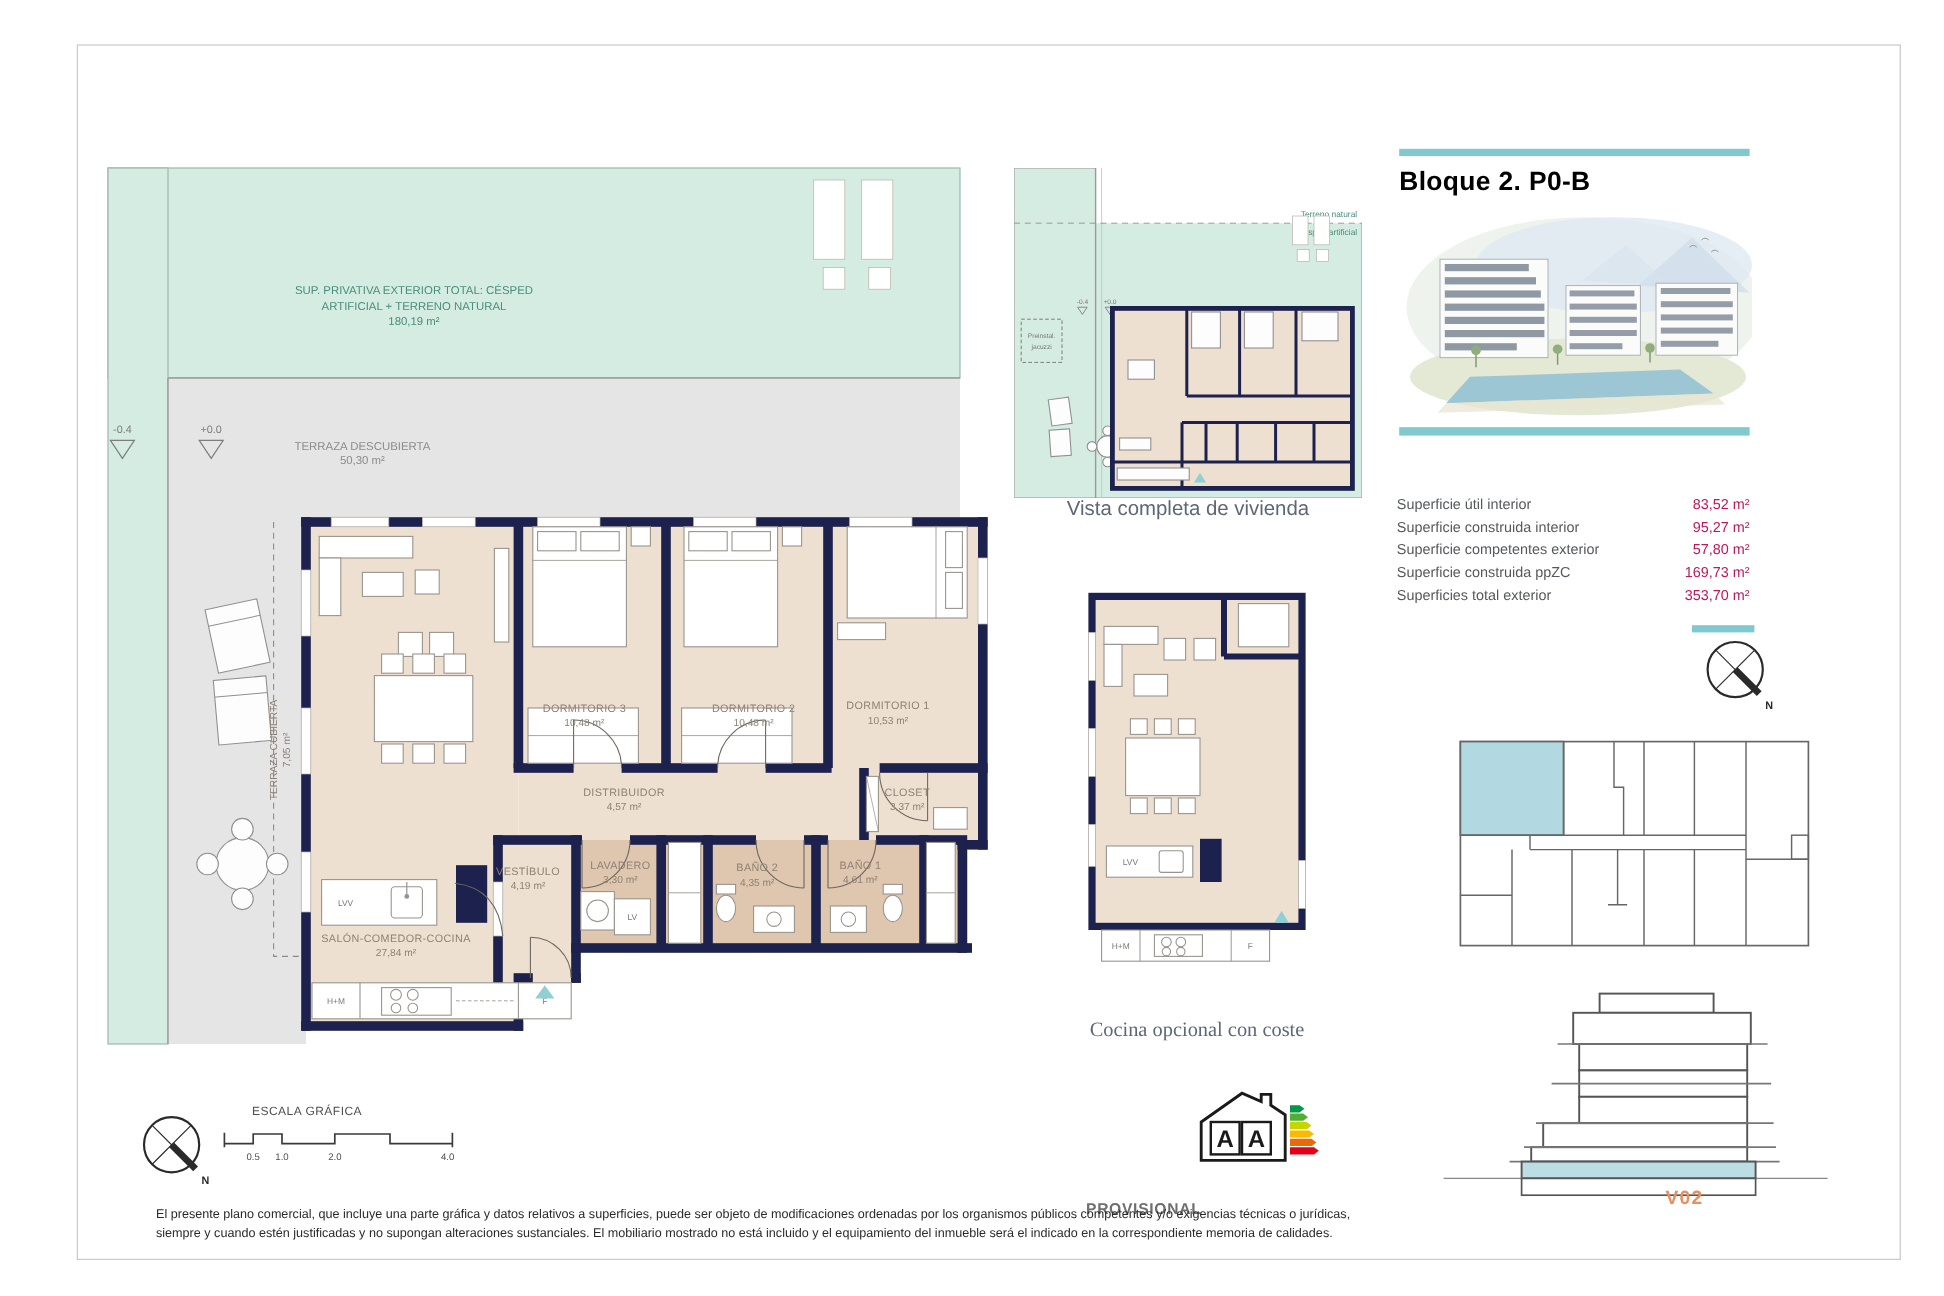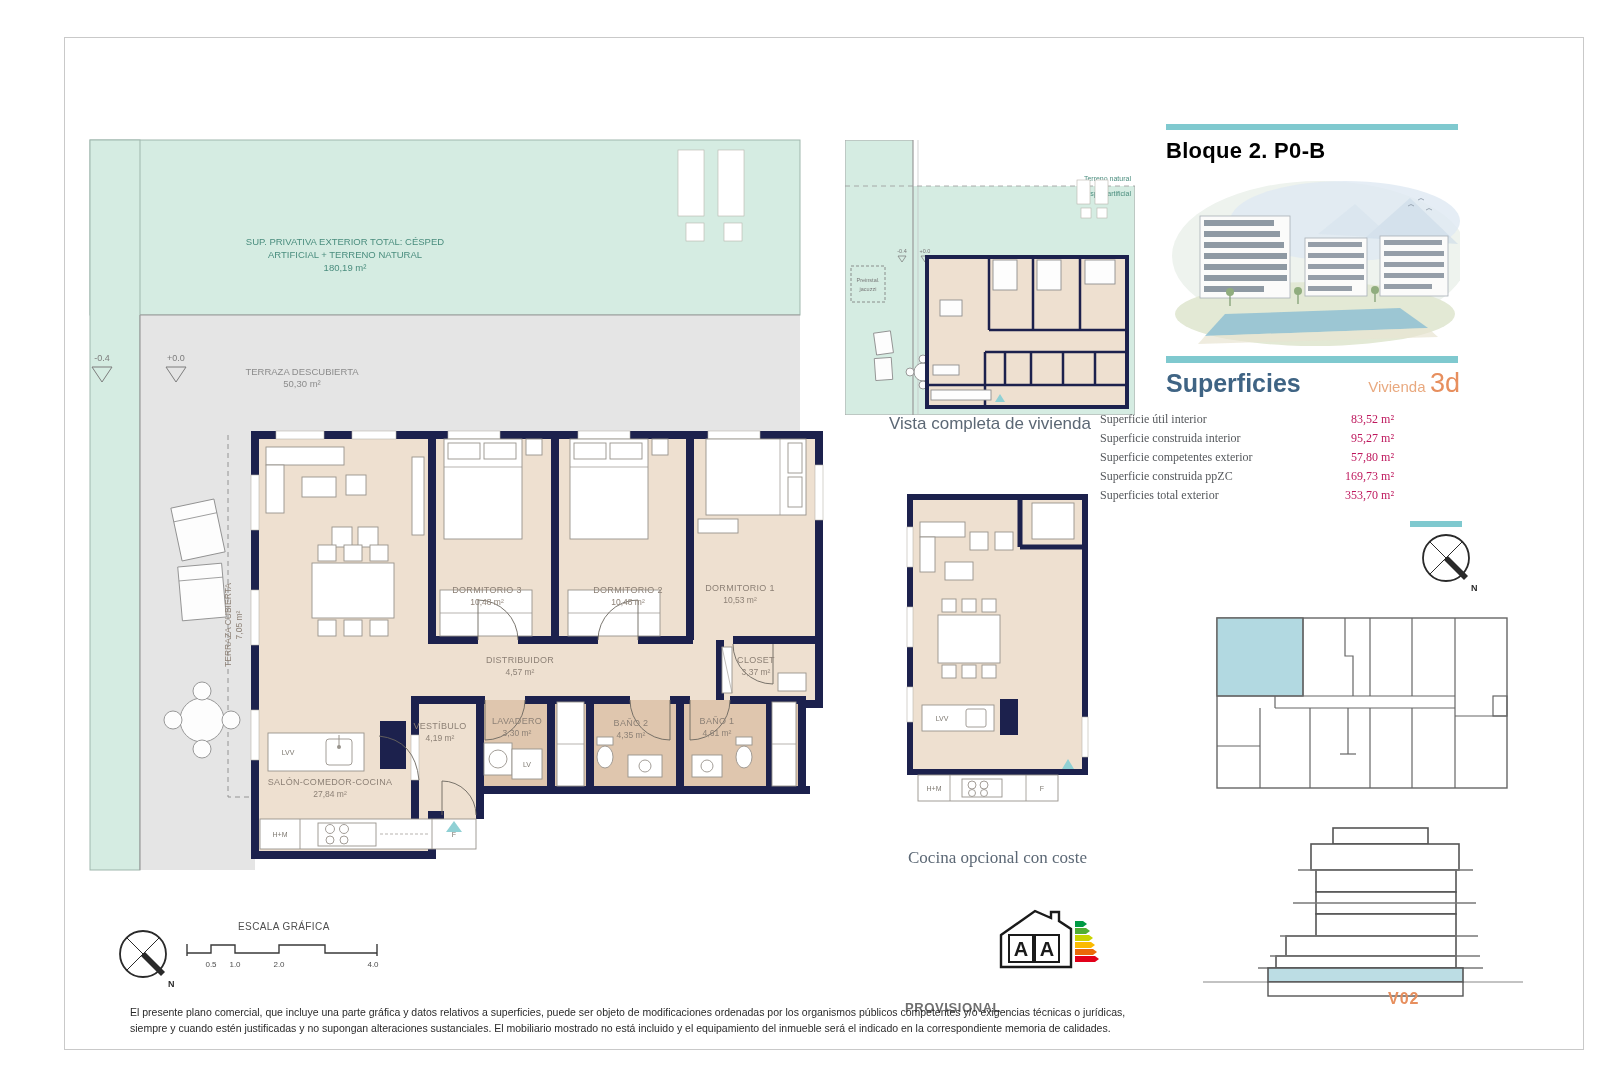--- a/index.html
+++ b/index.html
@@ -14,21 +14,21 @@
   .sup-viv{font-size:15px;color:#e9a97f;}
   .sup-3d{font-size:27px;color:#e78f5e;}
   .sup-table{width:294px;}
   .sup-row{display:flex;justify-content:space-between;height:19px;align-items:center;}
   .sup-label{font-size:12px;color:#55585c;}
   .sup-value{font-size:12px;color:#be185d;}
   .caption{font-size:17px;color:#5c6875;text-align:center;}
   .v02{font-size:16px;font-weight:bold;color:#e78f5e;letter-spacing:1px;}
   .provisional{font-size:13px;font-weight:bold;color:#6f6f6f;letter-spacing:.6px;}
   .disclaimer{font-size:10.5px;color:#2a2a2a;line-height:1.55;width:1015px;}
-  .scale-label{font-size:10px;color:#4f4f4f;letter-spacing:.4px;margin-left:28px;}
+  .scale-label{font-size:10px;color:#4f4f4f;letter-spacing:.4px;}
   .watermark{font-family:"DejaVu Serif",serif;font-style:italic;font-size:150px;
              color:rgba(110,115,125,0.10);line-height:1;}
   
   svg{display:block;}
   .w{fill:#1c214d;}
   .f{fill:#fff;stroke:#98938c;stroke-width:.9;}
   .fg{fill:#fdfdfd;stroke:#8f8f8f;stroke-width:.9;}
   .arc{fill:none;stroke:#6b665f;stroke-width:.9;}
   .win{fill:#fff;stroke:#b9b4ac;stroke-width:.6;}
   .dashl{fill:none;stroke:#8b8b8b;stroke-width:.9;stroke-dasharray:5 4;}
@@ -459,29 +459,22 @@
       <circle cx="205" cy="114" r="4" fill="#90ad7e"></circle>
     <g stroke="#8a97a4" fill="none" stroke-width=".8">
       <path d="M238,30 q3,-3 6,0"></path>
         <path d="M248,24 q3,-3 6,0"></path>
         <path d="M256,34 q3,-3 6,0"></path>
     </g>
   </svg>
 
   <div class="abs teal-bar" style="left:1166px;top:356px;width:292px;height:7px;"></div>
 
-  <div class="abs" style="left:1166px;top:368px;width:294px;display:flex;justify-content:space-between;align-items:baseline;">
-    <span class="sup-head">Superficies</span>
-    <span>
-      <span class="sup-viv">Vivienda</span>
-      <span class="sup-3d">3d</span>
-    </span>
-  </div>
-
-  <div class="abs sup-table" style="left:1100px;top:410px;font-family:Liberation Serif, serif;">
+
+  <div class="abs sup-table" style="left:1164px;top:410px;">
     <div class="sup-row">
       <span class="sup-label">Superficie útil interior</span>
       <span class="sup-value">83,52 m²</span>
     </div>
     <div class="sup-row">
       <span class="sup-label">Superficie construida interior</span>
       <span class="sup-value">95,27 m²</span>
     </div>
     <div class="sup-row">
       <span class="sup-label">Superficie competentes exterior</span>

